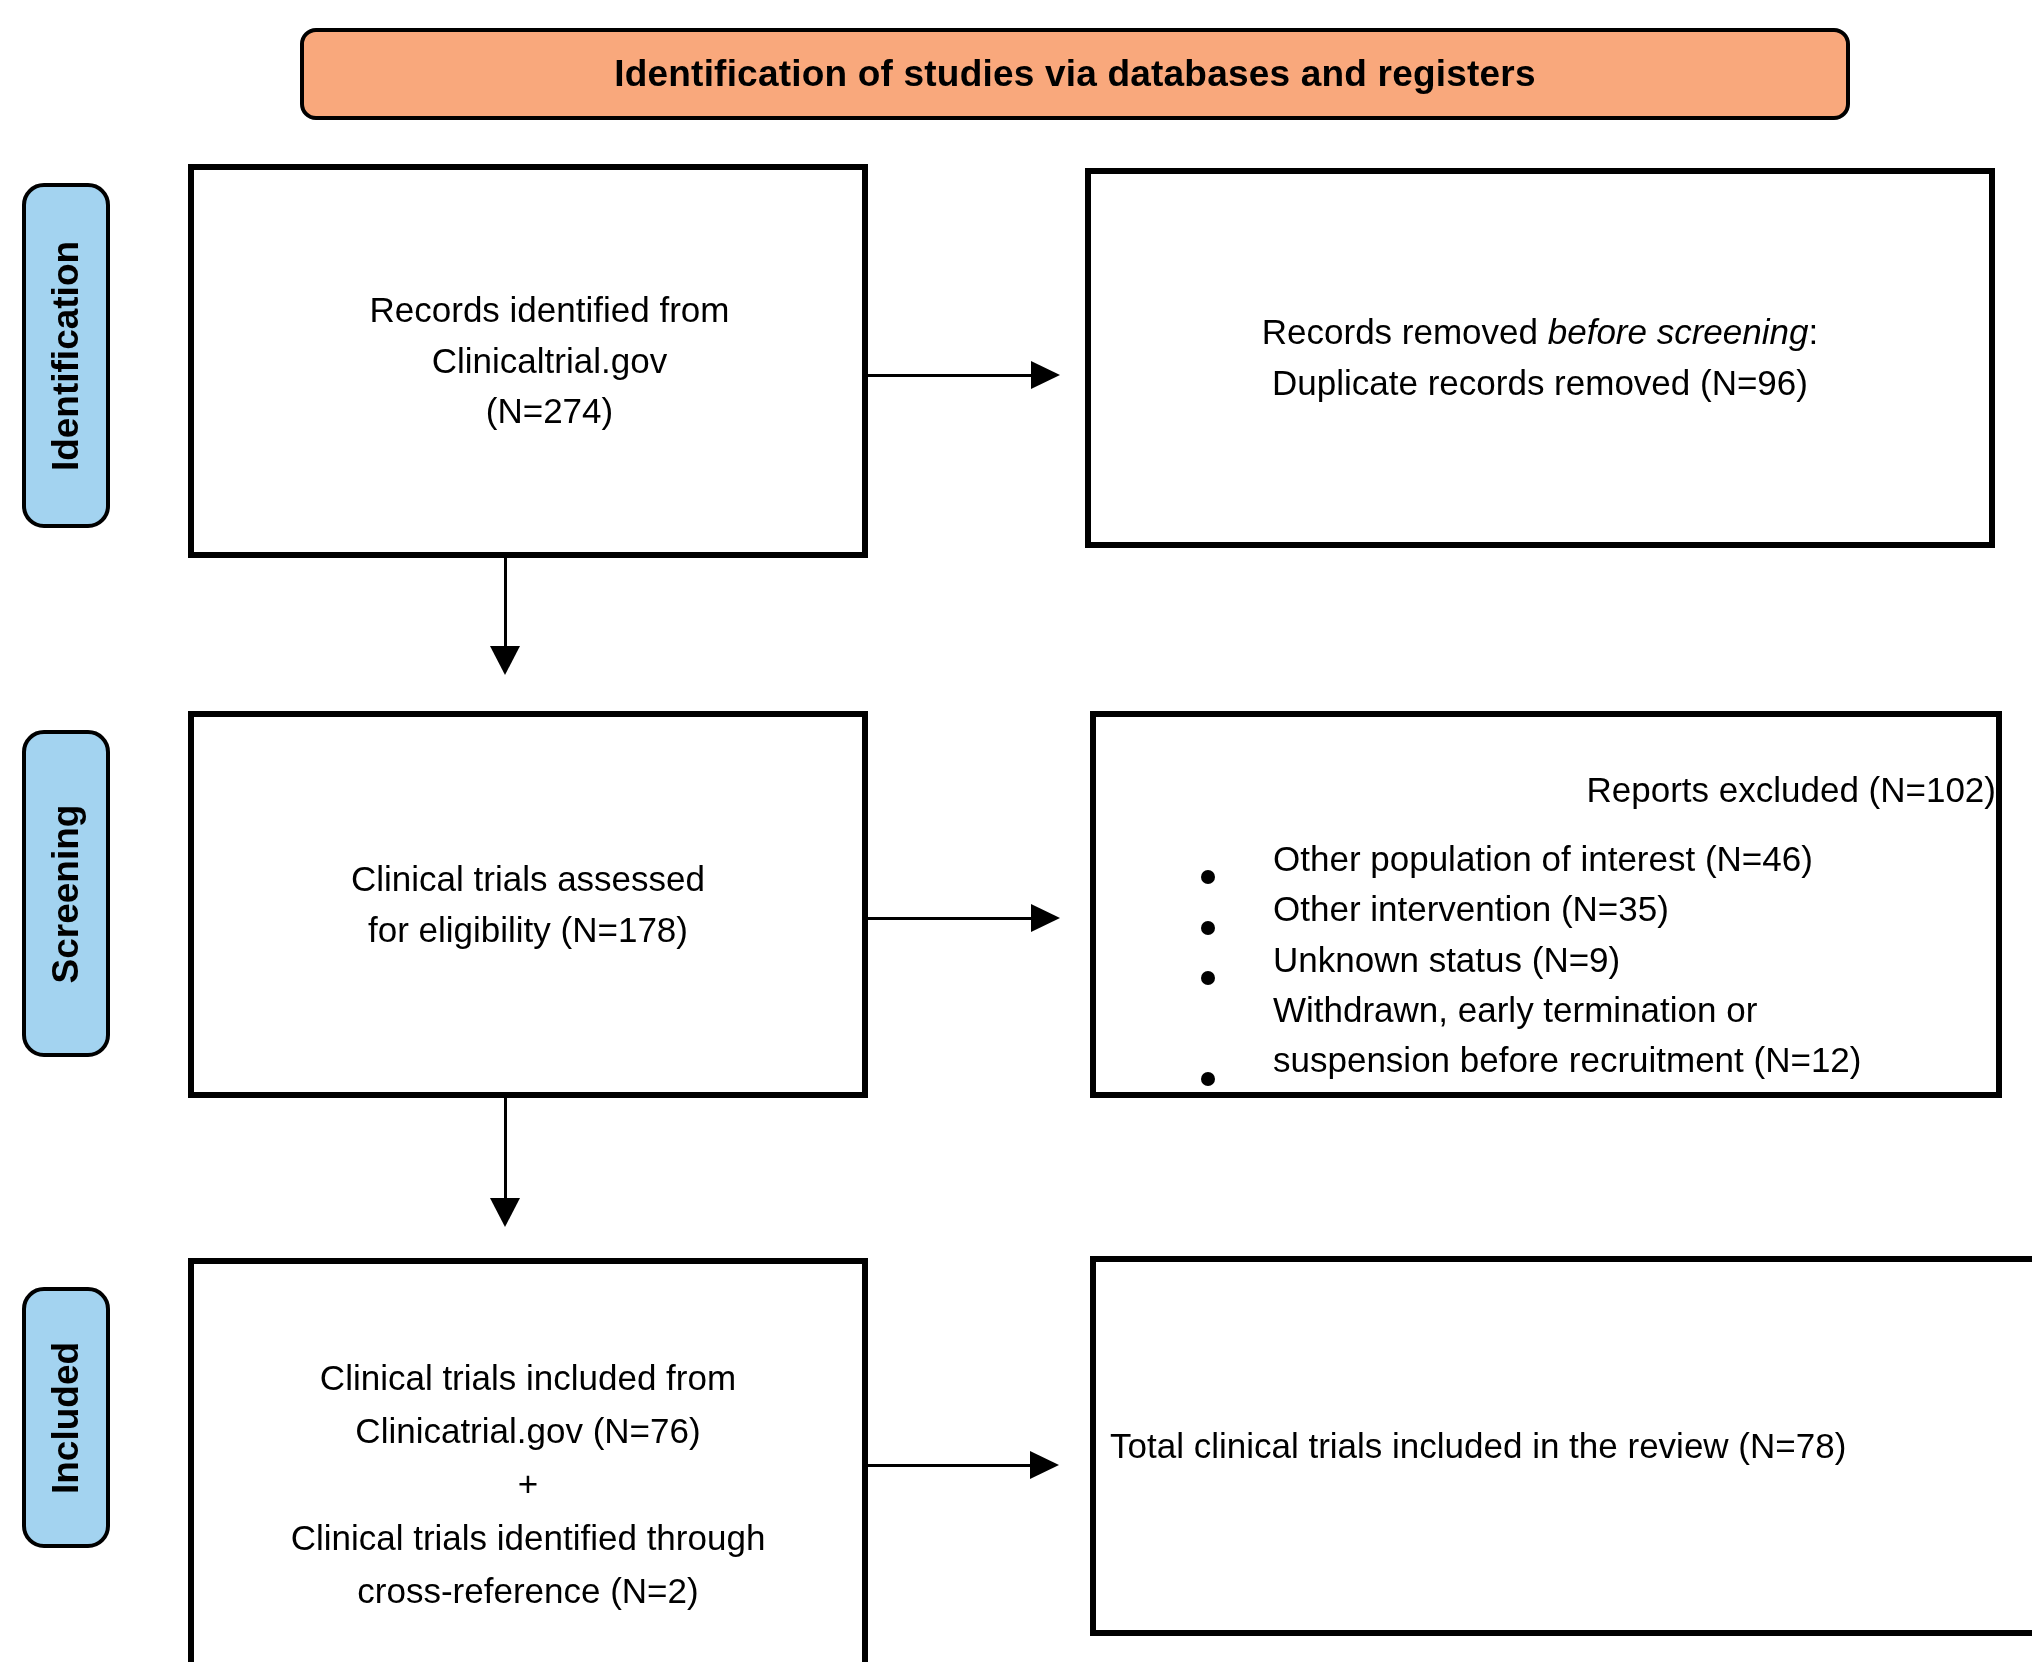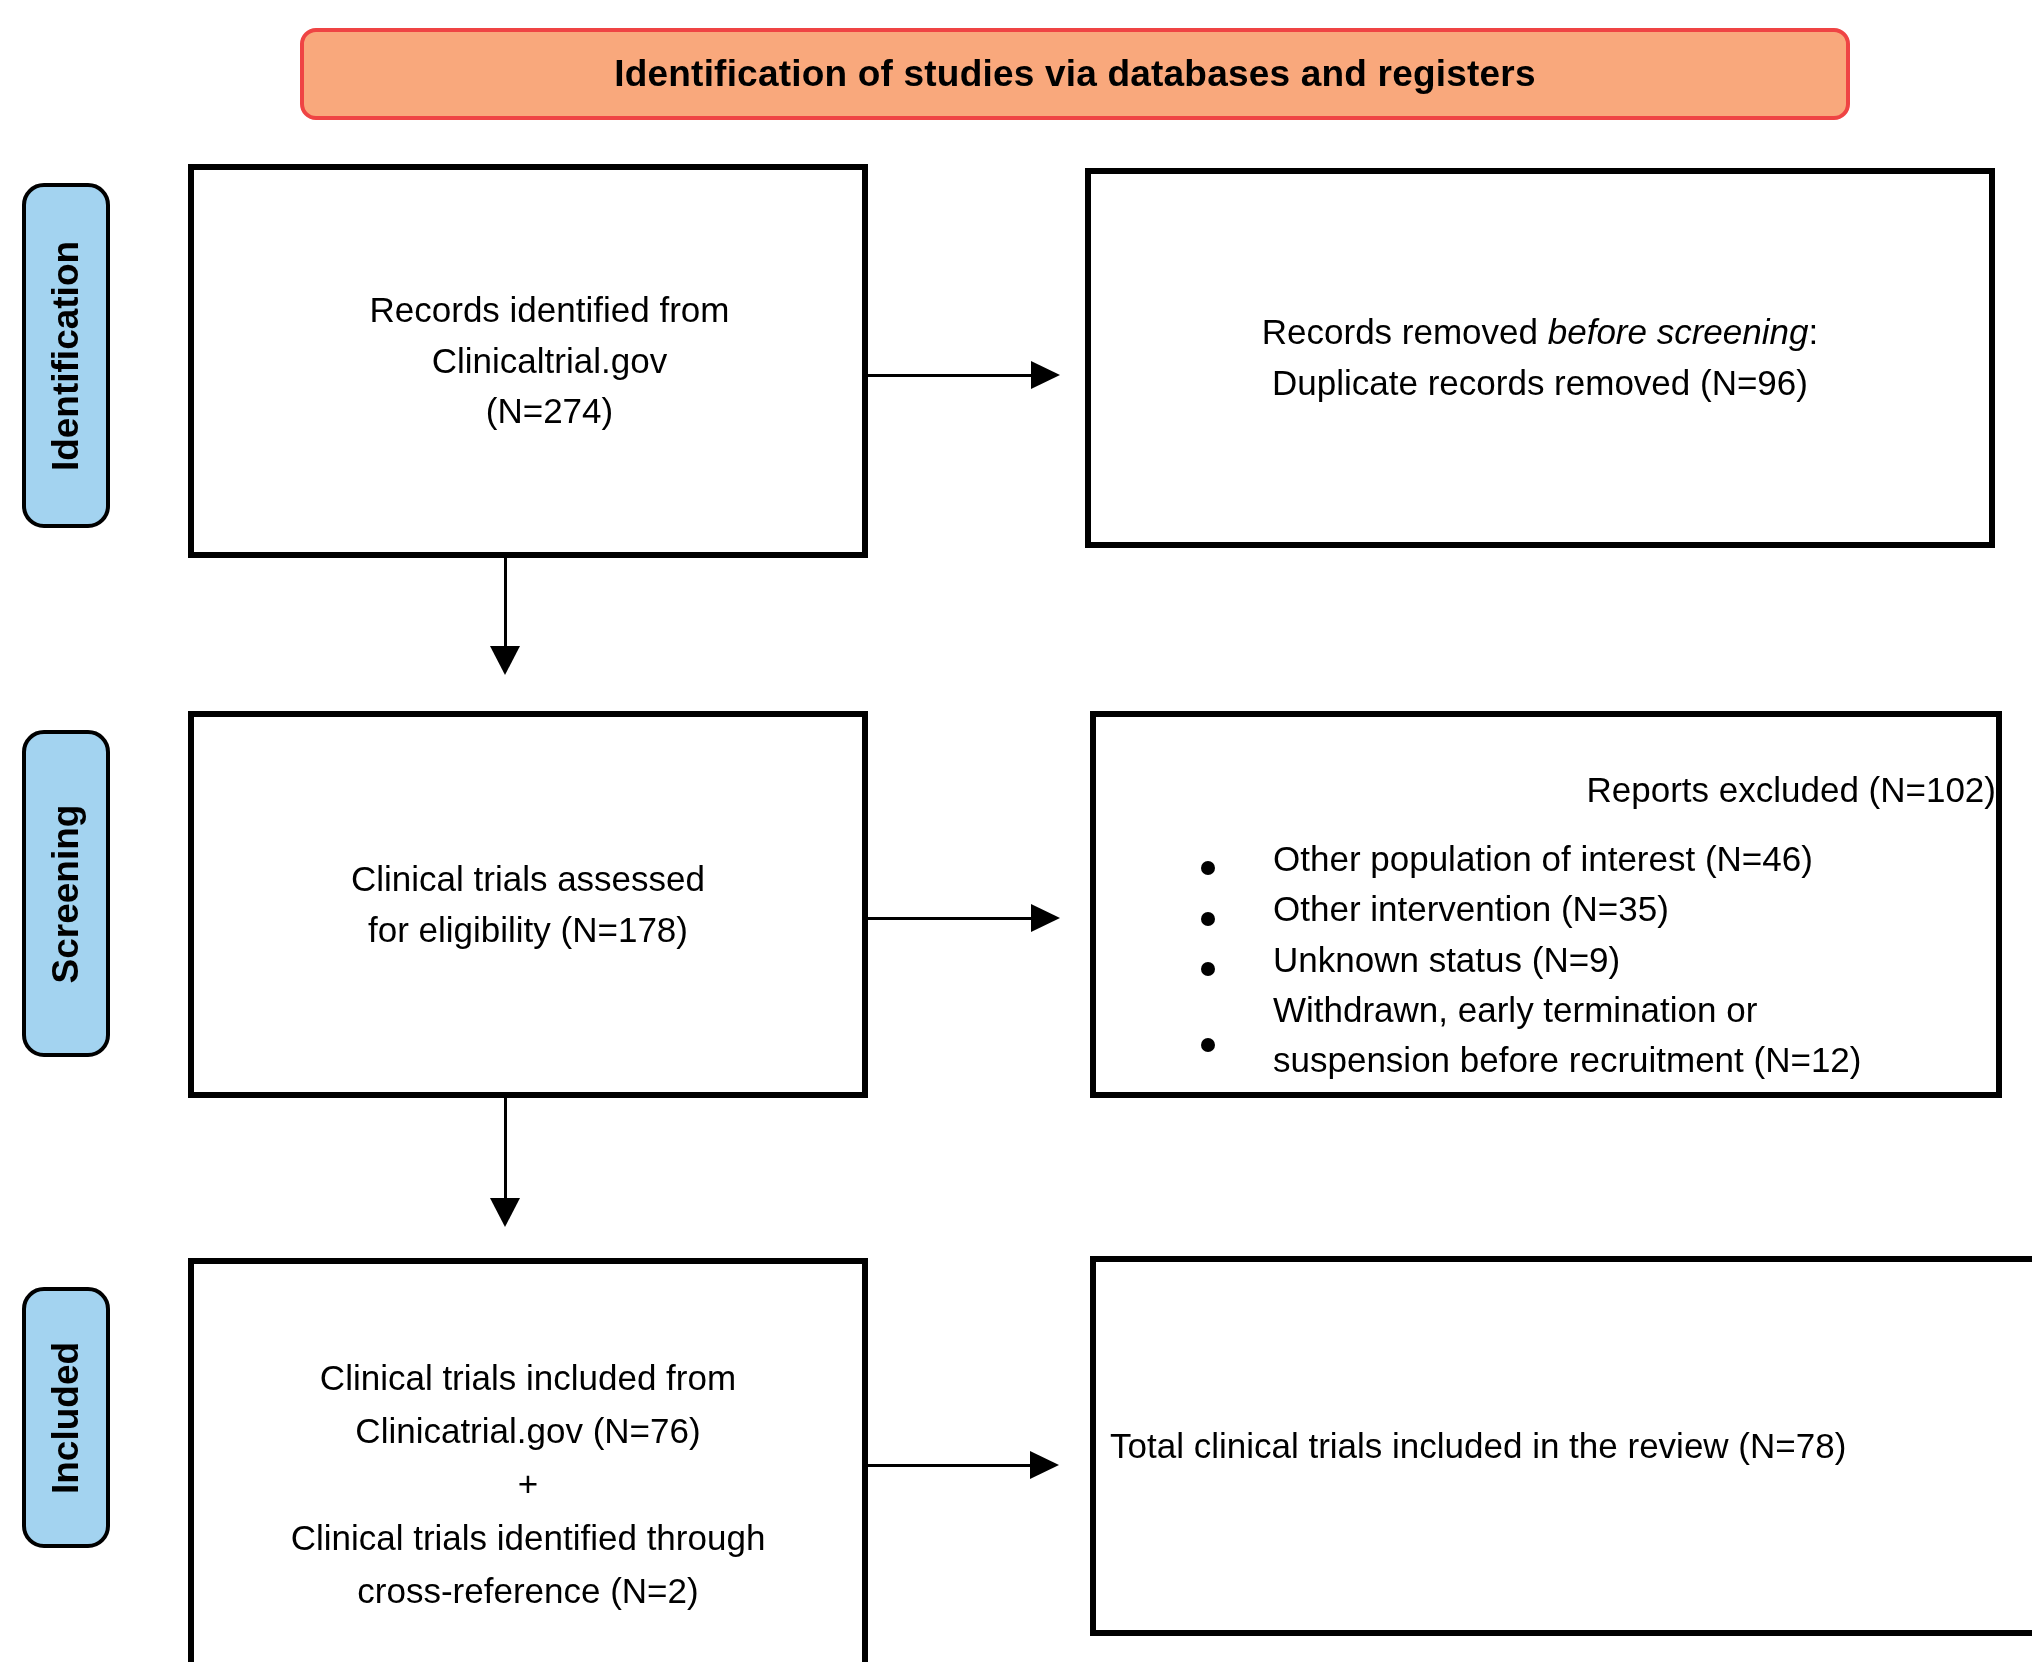--- a/index.html
+++ b/index.html
@@ -12,21 +12,21 @@
     color: #000;
     overflow: hidden;
   }
   
   .header-box {
     position: absolute;
     left: 300px; top: 28px;
     width: 1550px; height: 92px;
     box-sizing: border-box;
     background: #F9A87C;
-    border: 4px solid #ef4444;
+    border: 4px solid #000000;
     border-radius: 16px;
     display: flex; align-items: center; justify-content: center;
   }
   .header-box span {
     font-size: 37px; font-weight: bold; letter-spacing: 0.2px;
   }
   
   .stage {
     position: absolute;
     left: 22px; width: 88px;
@@ -64,21 +64,21 @@
   .box-excluded           { left: 1090px; top: 711px;  width: 912px; height: 387px; padding-top: 48px; }
   .box-included-trials    { left: 188px;  top: 1258px; width: 680px; height: 452px; line-height: 1.52; }
   .box-total              { left: 1090px; top: 1256px; width: 988px; height: 380px;
                             display: flex; align-items: center; justify-content: flex-start;
                             padding-left: 14px; text-align: left; }
   .it { font-style: italic; }
   
   .excluded-heading { text-align: right; margin: 0 0 18px 0; }
   ul.excluded-list { list-style: none; margin: 0; padding: 0; }
   ul.excluded-list li {
-    display: flex; align-items: center;
+    display: flex; align-items: flex-end;
     padding-left: 105px;
     line-height: 1.44;
   }
   .bullet-dot {
     flex: none;
     width: 14px; height: 14px;
     border-radius: 50%;
     background: #000;
     margin: 19px 58px 0 0;
   }

